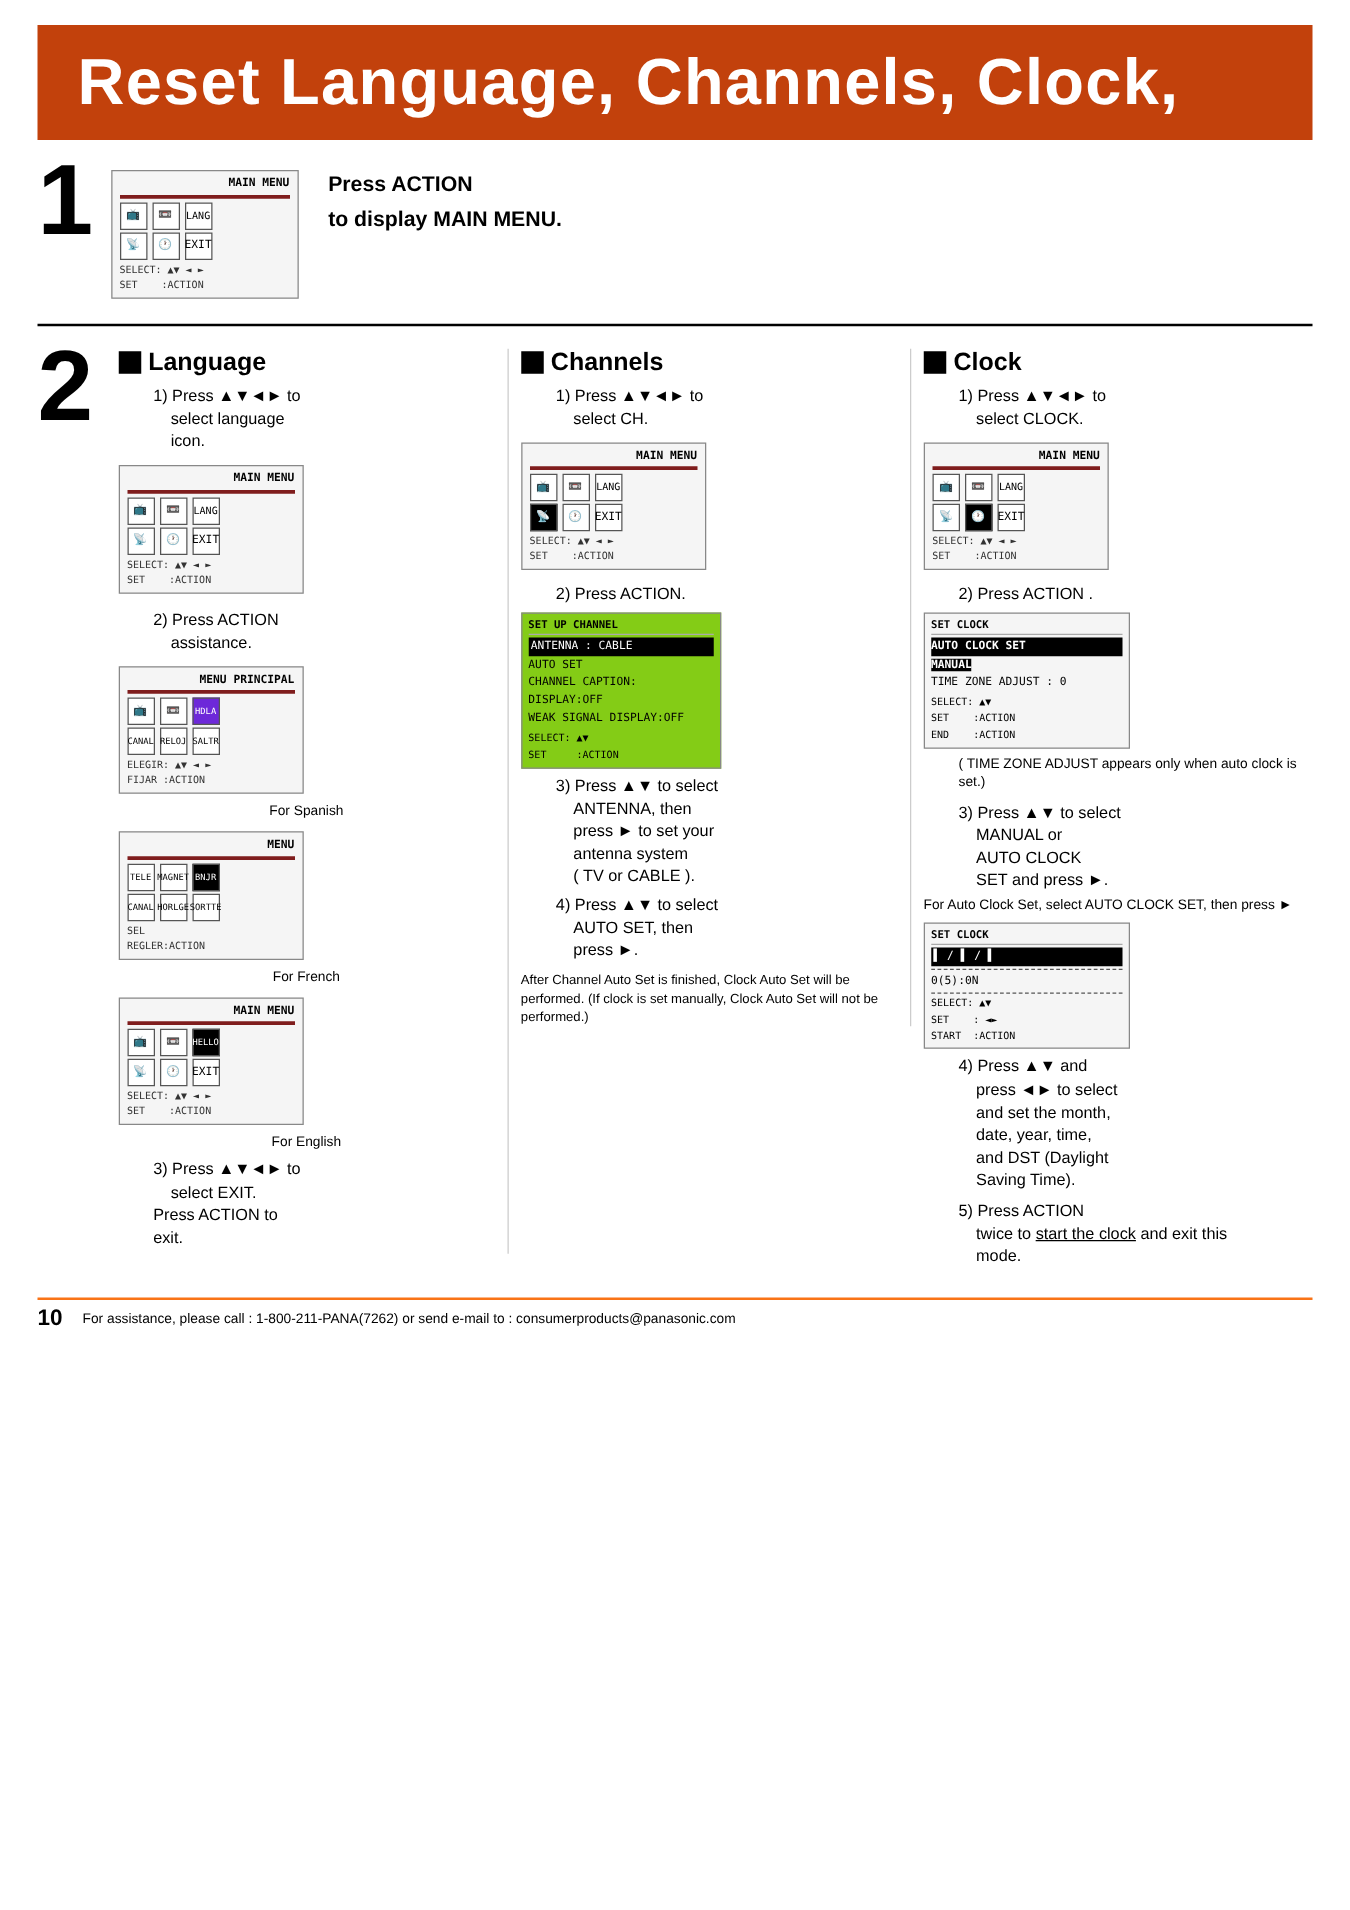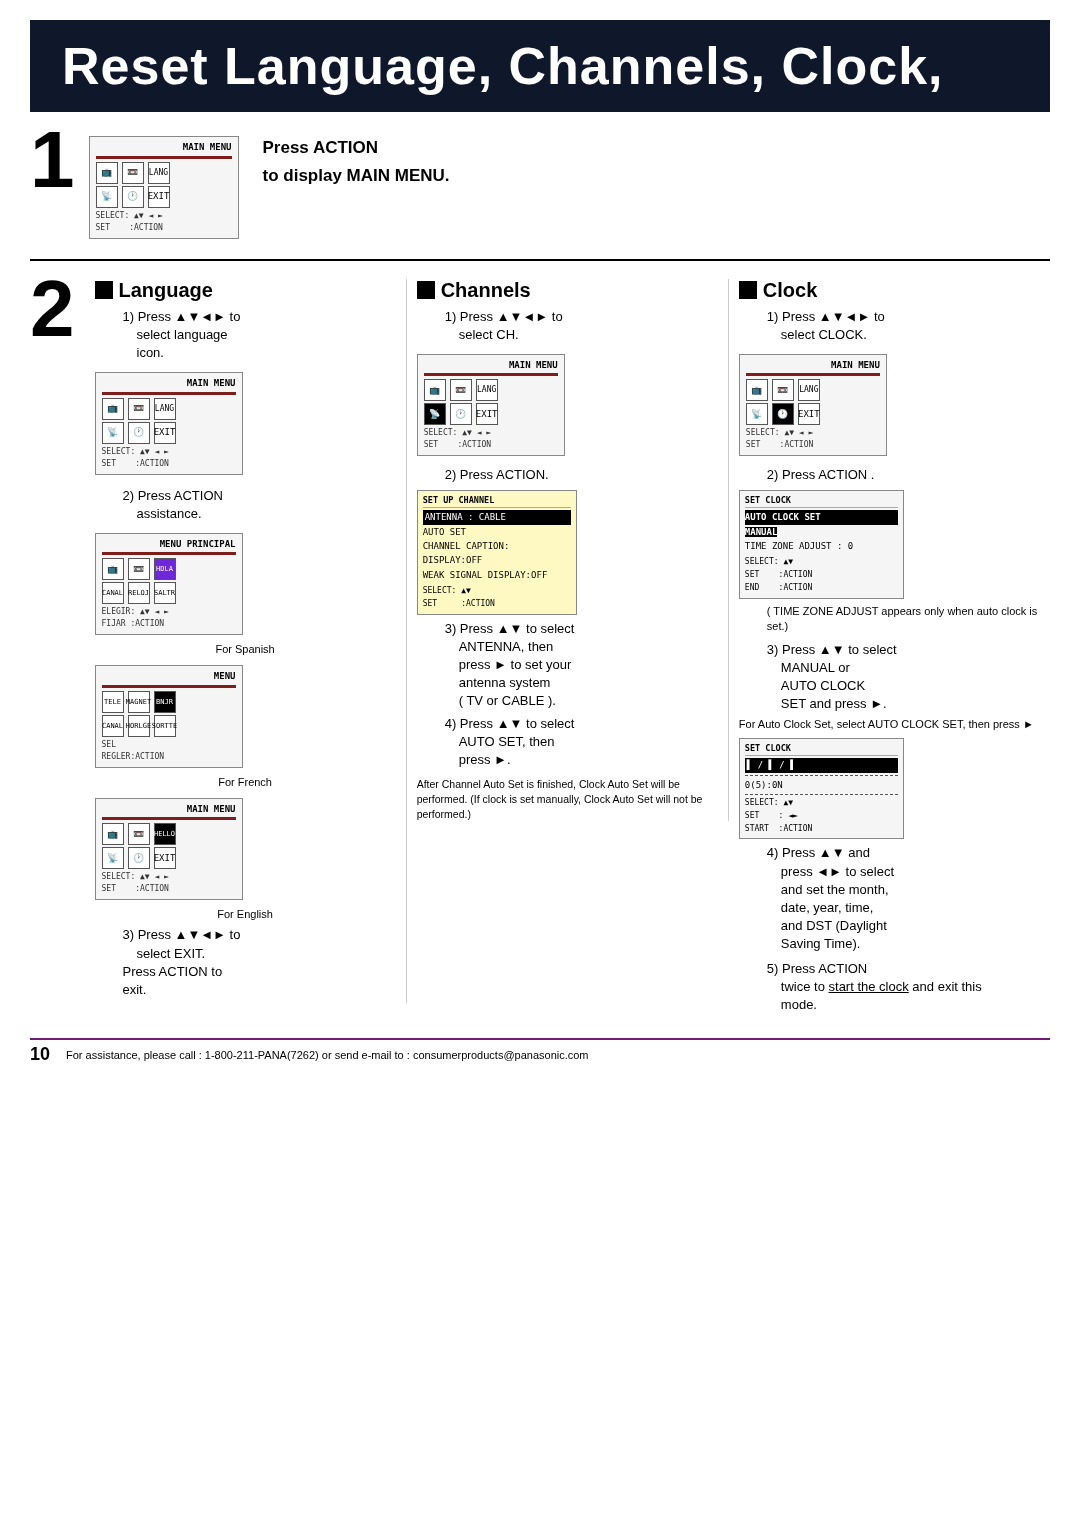--- a/index.html
+++ b/index.html
@@ -15,21 +15,21 @@
     .page-wrapper {
       width: 1080px;
       min-height: 1528px;
       padding: 20px 30px 10px 30px;
       background: #fff;
       position: relative;
     }
 
     
     .title-banner {
-      background: #0f172a;
+      background: #c2410c;
       color: #fff;
       font-size: 52px;
       font-weight: bold;
       padding: 16px 32px;
       margin-bottom: 18px;
       letter-spacing: 1px;
     }
 
     
     .step1-row {
@@ -148,21 +148,21 @@
     }
 
     .small-note {
       font-size: 10.5px;
       line-height: 1.4;
       margin-top: 6px;
     }
 
     
     .footer {
-      border-top: 2px solid #701a75;
+      border-top: 2px solid #f97316;
       margin-top: 20px;
       padding-top: 4px;
       display: flex;
       align-items: center;
       gap: 16px;
     }
     .footer-num {
       font-size: 18px;
       font-weight: bold;
     }
@@ -174,21 +174,21 @@
       margin-left: 14px;
     }
 
     .underline {
       text-decoration: underline;
     }
 
     
     .mini-menu {
       border: 1px solid #888;
-      background: #fef9c3;
+      background: #84cc16;
       padding: 3px 5px;
       margin: 5px 0;
       font-size: 9px;
       font-family: monospace;
       line-height: 1.6;
       width: 160px;
     }
     .mini-menu .mm-title {
       font-size: 8.5px;
       font-weight: bold;

